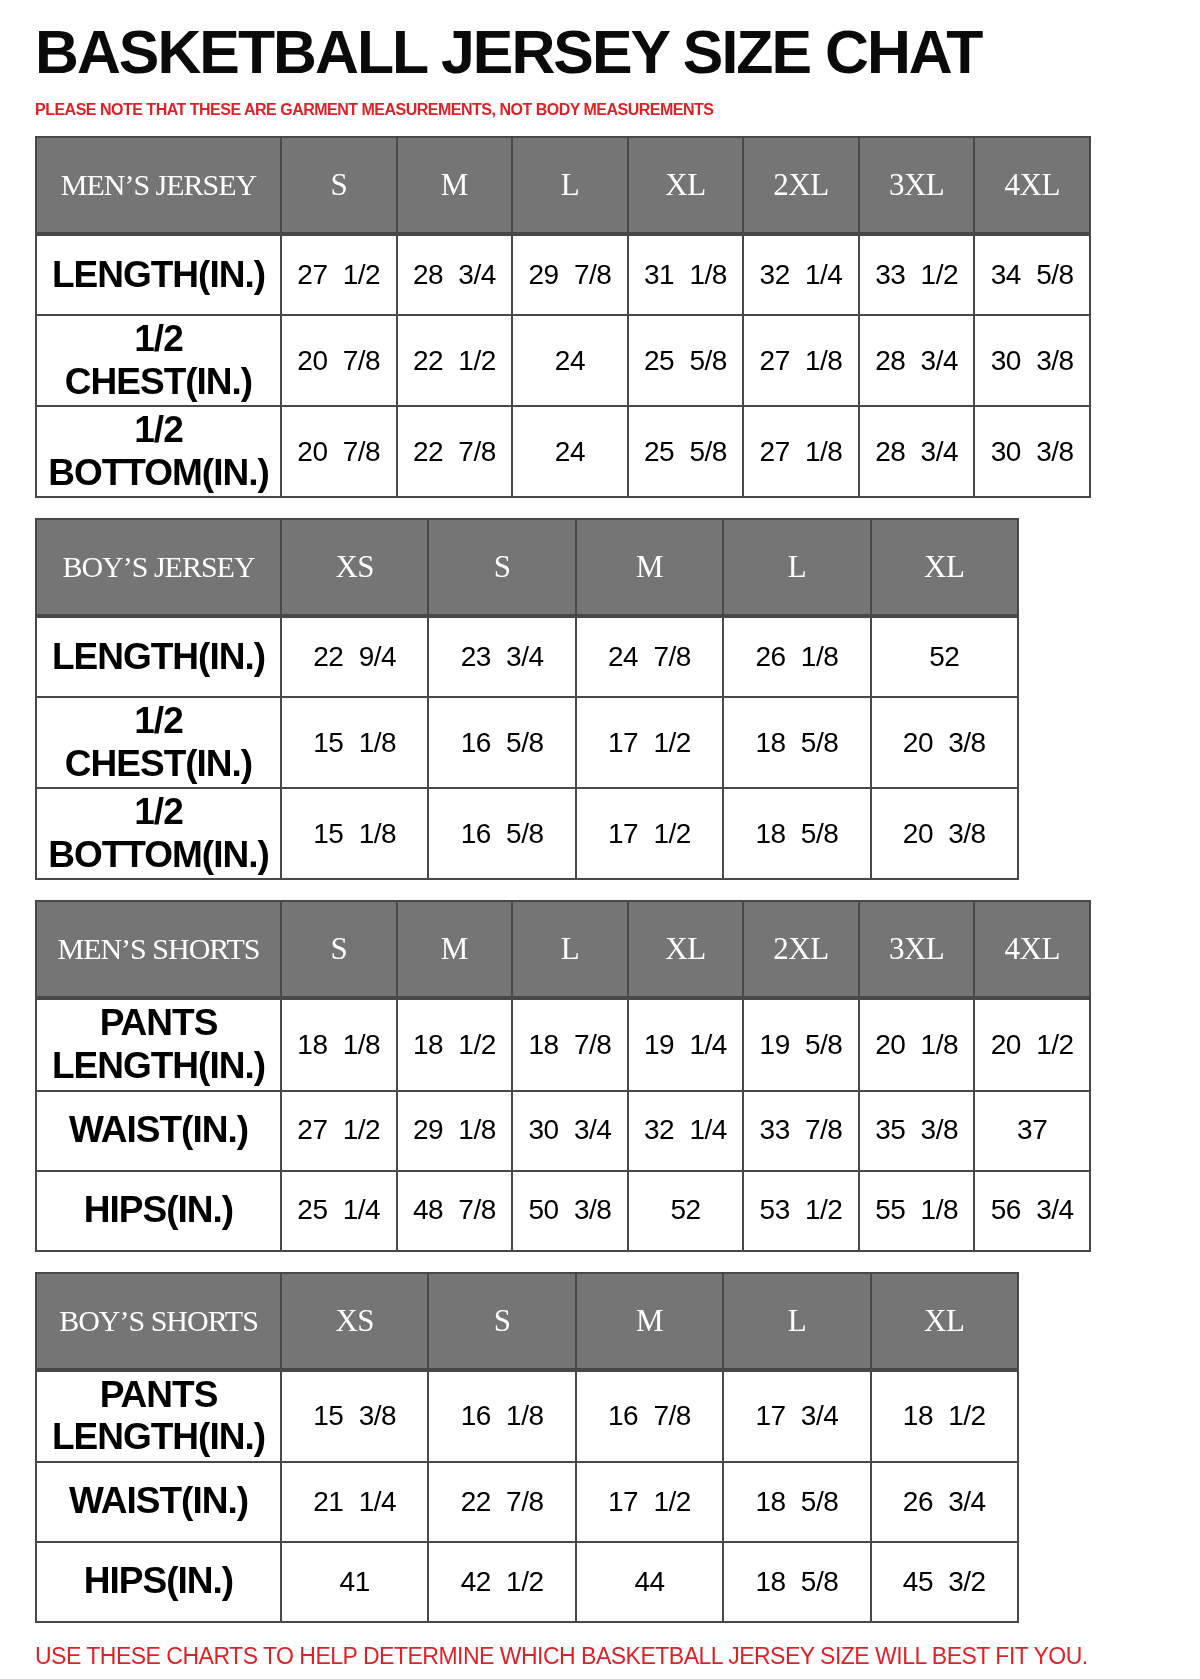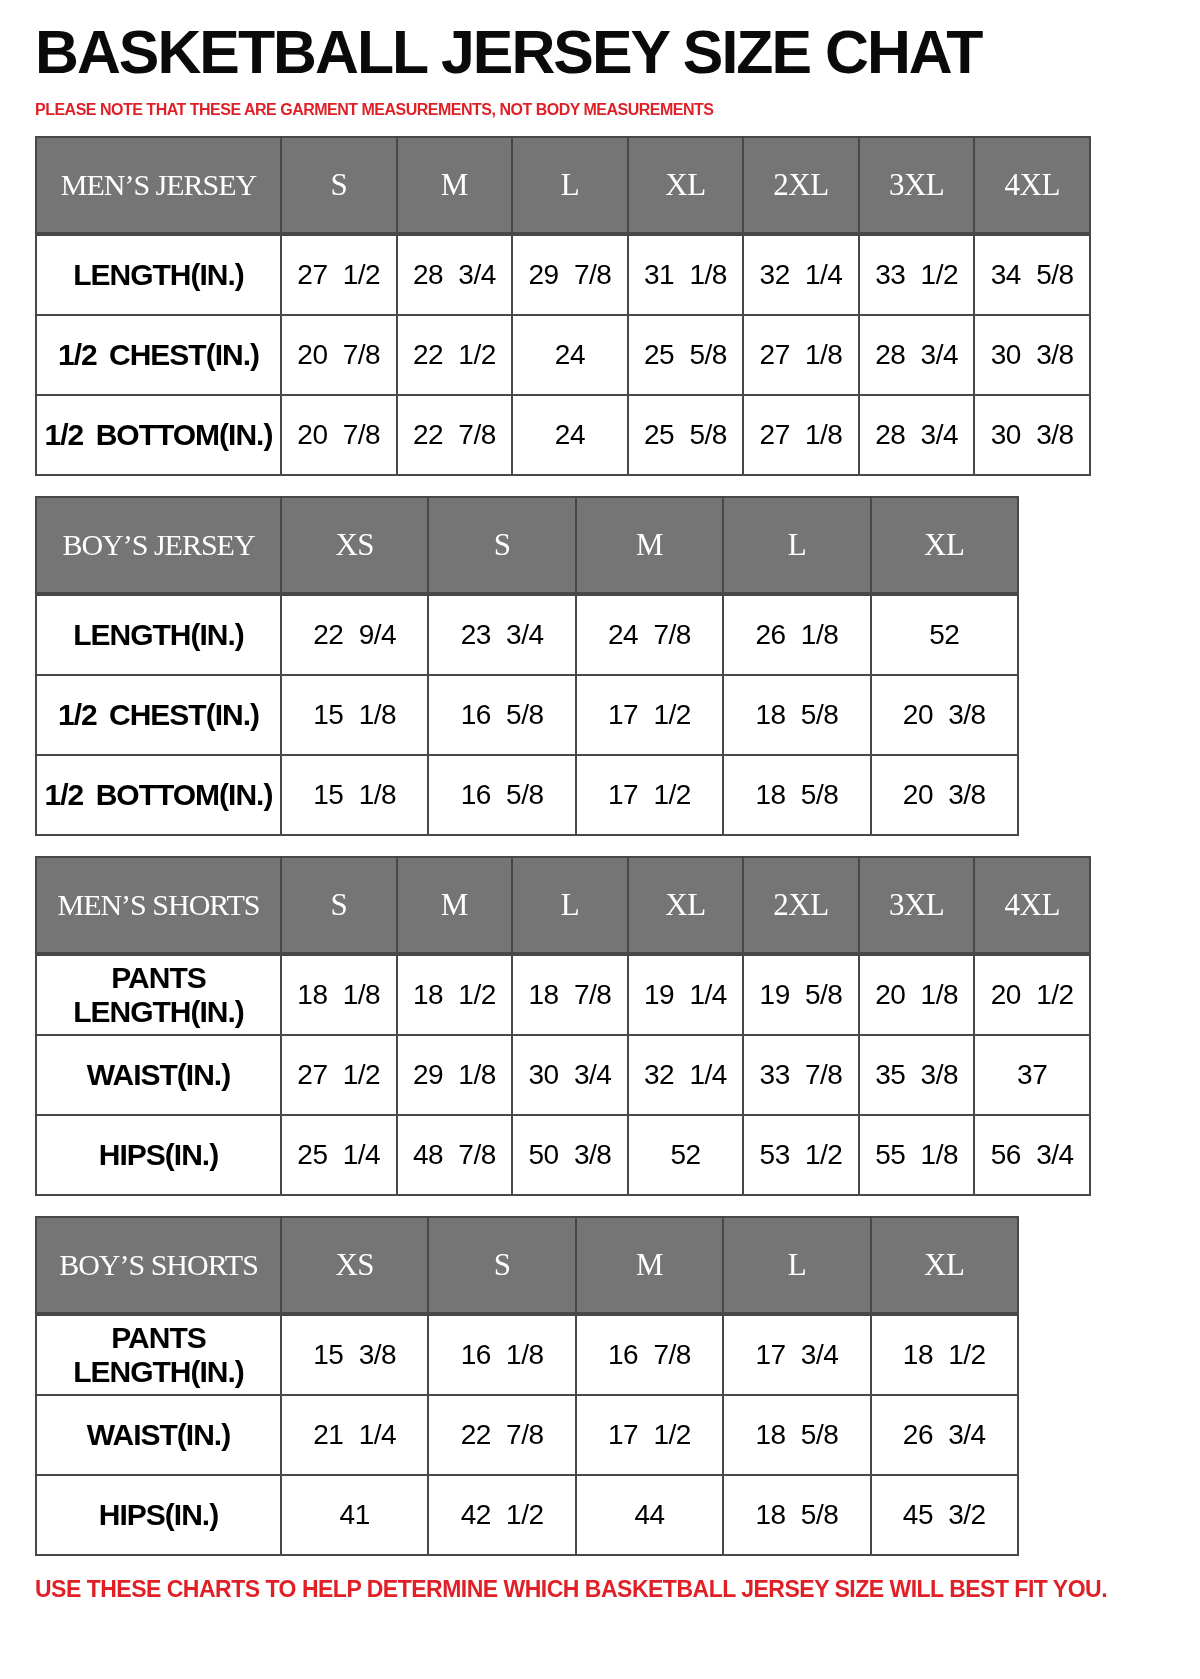--- a/index.html
+++ b/index.html
@@ -65,33 +65,33 @@
     letter-spacing:-1px;
   }
   .size-table tbody td{
     background:#ffffff;
     height:74px;
     font-size:28px;
     line-height:1.15;
   }
   .size-table tbody td.row-label{
     font-weight:700;
-    font-size:30px;
+    font-size:37px;
     letter-spacing:-1px;
     word-spacing:5px;
   }
   .size-table tbody td.val{
     word-spacing:8px;
     letter-spacing:-0.5px;
   }
   .footer{
     margin:18px 0 14px 0;
     color:var(--accent-red);
     font-size:23px;
-    font-weight:700;
+    font-weight:400;
     letter-spacing:-0.5px;
     white-space:nowrap;
   }
 </style>
 </head>
 <body>
 
 <div class="page">
 
   <h1 class="title">BASKETBALL JERSEY SIZE CHAT</h1>

